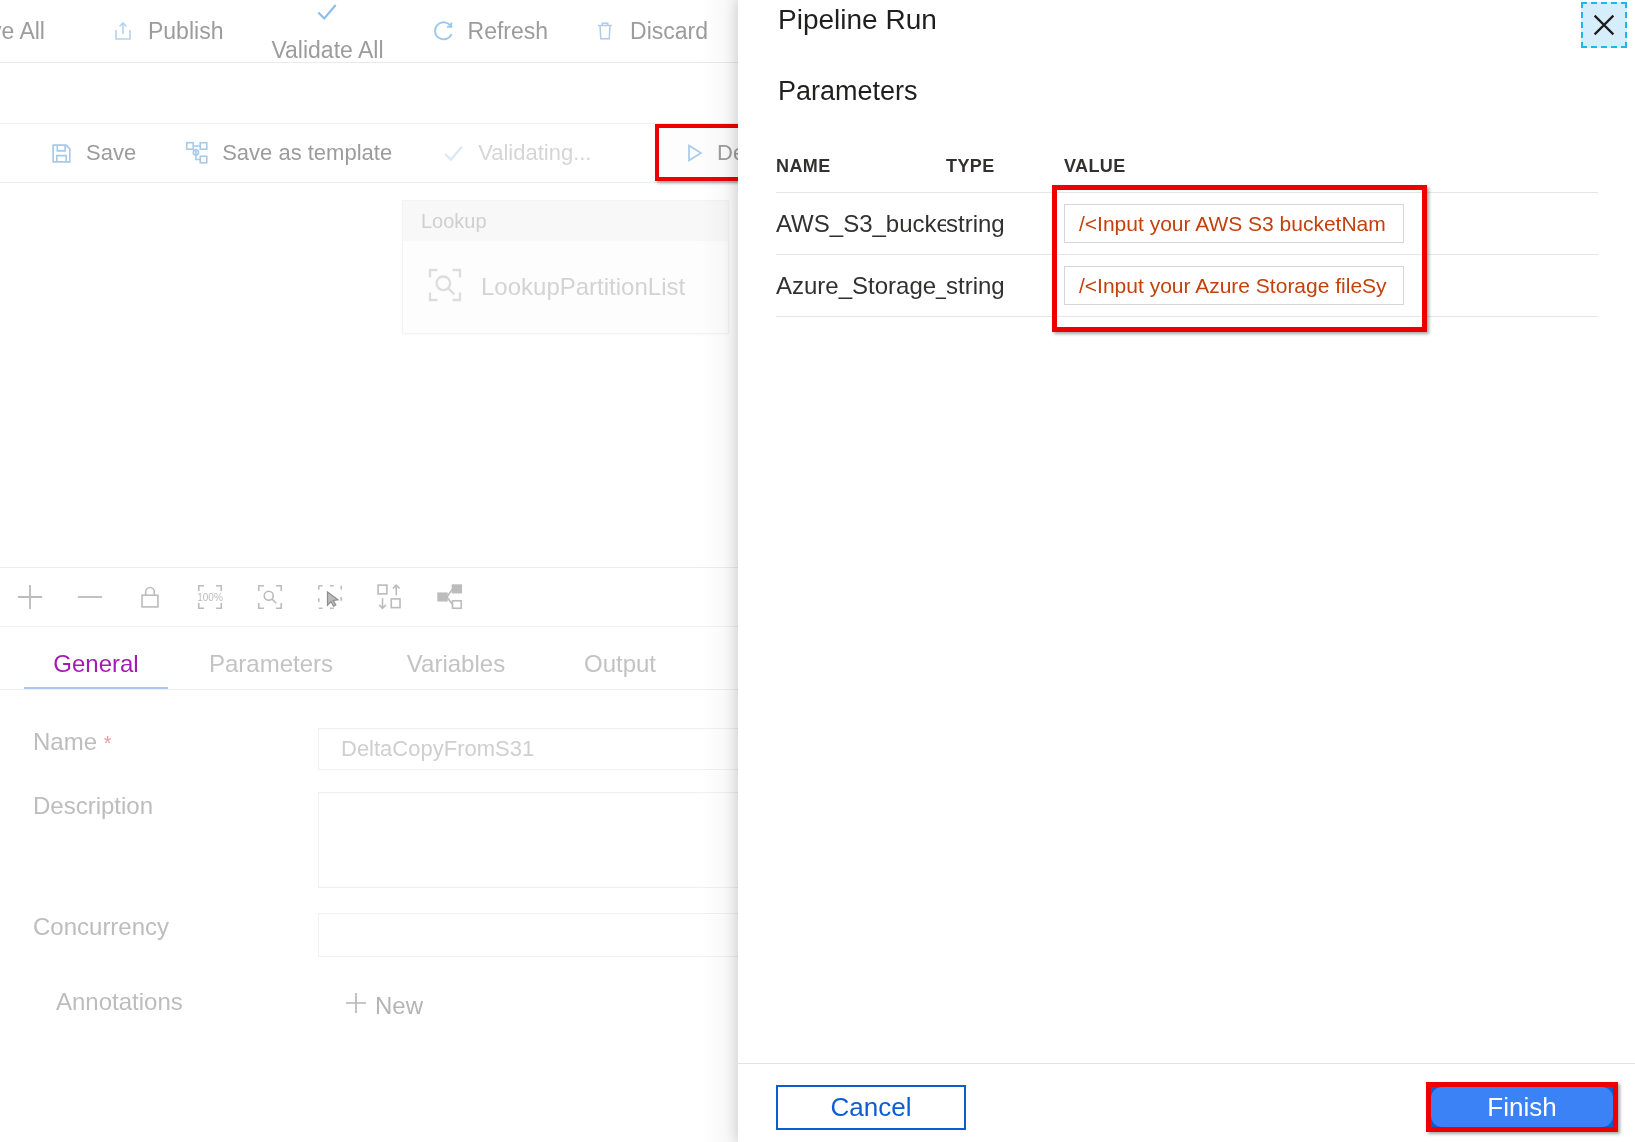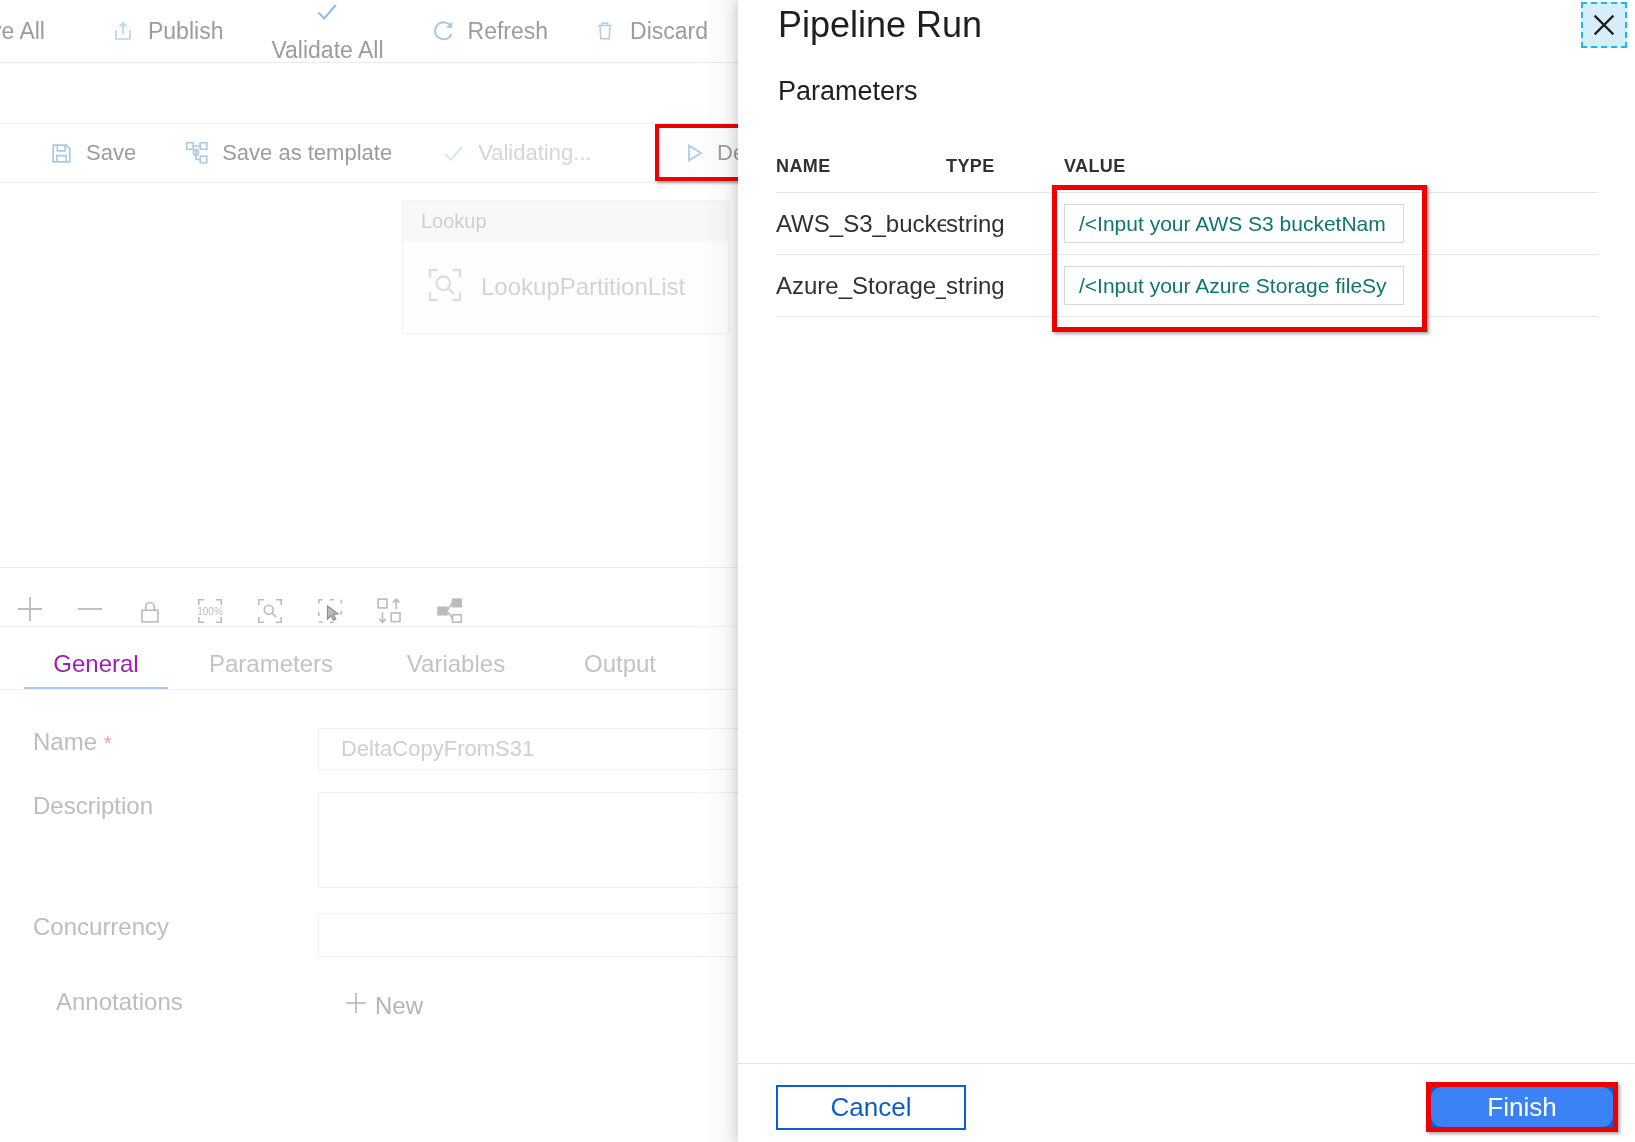--- a/index.html
+++ b/index.html
@@ -123,21 +123,21 @@
     width: 760px; height: 58px;
     border-top: 1px solid #ededed;
     border-bottom: 1px solid #f1f1f1;
     display: flex;
     align-items: center;
     color: #b4b4b4;
   }
   .cc-btn {
     width: 60px; height: 58px;
     display: flex;
-    align-items: flex-end;
+    align-items: center;
     justify-content: center;
   }
   .cc-btn svg { display: block; }
 
   
   #prop-tabs {
     position: absolute;
     left: 0; top: 634px;
     width: 760px; height: 56px;
     display: flex;
@@ -216,21 +216,21 @@
     left: 738px; top: 0;
     width: 897px;
     height: 1142px;
     background: #ffffff;
     box-shadow: -3px 0 12px rgba(0,0,0,.14);
     box-sizing: border-box;
   }
   #flyout-title {
     position: absolute;
     left: 40px; top: 4px;
-    font-size: 36px;
+    font-size: 28px;
     color: #201f1e;
     font-weight: 400;
   }
   #flyout-close {
     position: absolute;
     right: 8px; top: 2px;
     width: 46px; height: 46px;
     display: flex;
     align-items: center;
     justify-content: center;
@@ -283,21 +283,21 @@
   .param-input {
     width: 340px;
     height: 39px;
     border: 1px solid #d6d6d6;
     background: #fff;
     box-sizing: border-box;
     display: flex;
     align-items: center;
     padding-left: 14px;
     font-size: 21px;
-    color: #0f766e;
+    color: #c2410c;
     white-space: nowrap;
     overflow: hidden;
   }
 
   
   #values-highlight {
     position: absolute;
     left: 1052px; top: 185px;
     width: 375px; height: 147px;
     border: 5px solid #ee0000;

